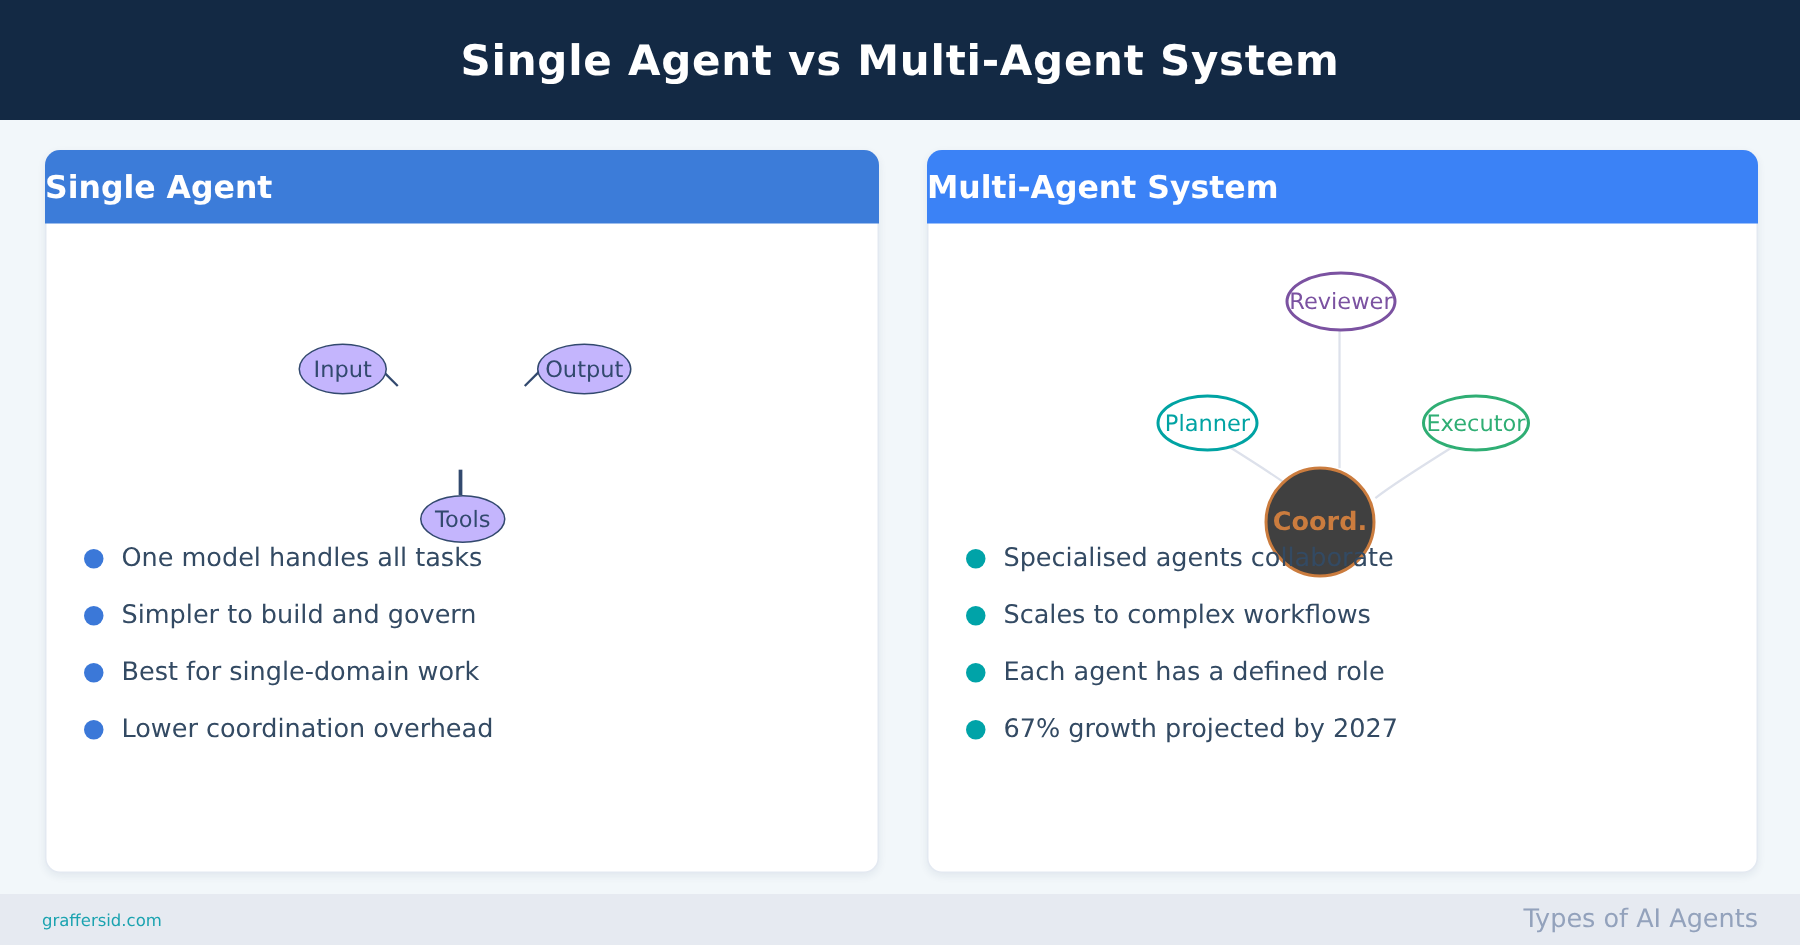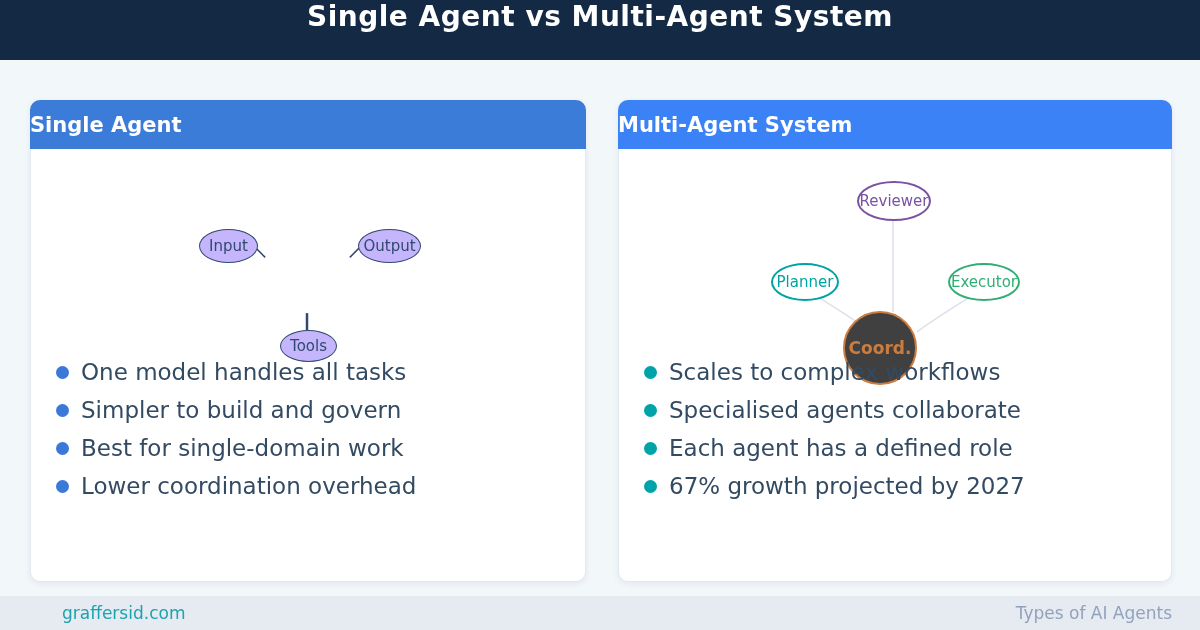--- a/index.html
+++ b/index.html
@@ -5,22 +5,22 @@
   * { margin:0; padding:0; box-sizing:border-box; }
   html,body { width:1200px; height:630px; overflow:hidden; }
   body {
     font-family:"DejaVu Sans","Liberation Sans",sans-serif;
     background:#F2F7FA;
     position:relative;
   }
 
   
   .topbar {
-    position:absolute; left:0; top:0; width:1200px; height:60px;
-    background:#132944; display:flex; align-items:flex-start; justify-content:center;
+    position:absolute; left:0; top:0; width:1200px; height:80px;
+    background:#132944; display:flex; align-items:center; justify-content:center;
   }
   .topbar h1 {
     color:#FFFFFF; font-size:28px; font-weight:bold; letter-spacing:0.5px;
   }
 
   
   .card {
     position:absolute; top:100px; height:482px;
     background:#FFFFFF; border:1px solid #E3E9F1; border-radius:10px;
     box-shadow:0 2px 6px rgba(30,50,90,0.08);
@@ -71,33 +71,33 @@
     color:#CB7C3E; font-size:17px; font-weight:bold;
   }
 
   
   .bullets {
     position:absolute; left:25px; top:252px; right:10px; z-index:3;
     list-style:none;
   }
   .bullets li {
     display:flex; align-items:center; height:38px; gap:12px;
-    color:#334A63; font-size:23px;
+    color:#334A63; font-size:17px;
   }
   .dot { width:13px; height:13px; border-radius:50%; flex:0 0 13px; }
   .card.left  .dot { background:#3B78D8; }
   .card.right .dot { background:#00A3A8; }
 
   
   .footer {
     position:absolute; left:0; top:596px; width:1200px; height:34px;
     background:#E6EAF1; display:flex; align-items:center;
     justify-content:space-between; padding:0 28px;
   }
-  .footer .site  { color:#1BA3B0; font-size:17px;margin-left:34px; }
+  .footer .site  { color:#1BA3B0; font-size:11px; }
   .footer .topic { color:#93A2BC; font-size:17px; }
 </style>
 </head>
 <body>
 
 <div class="topbar">
   <h1>Single Agent vs Multi-Agent System</h1>
 </div>
 
 <div class="card left">
@@ -161,25 +161,25 @@
   <div class="node ellipse rnode node-executor">
     <span>Executor</span>
   </div>
   <div class="node coord-circle">
     <span>Coord.</span>
   </div>
 
   <ul class="bullets">
     <li>
       <span class="dot"></span>
-      <span>Scales to complex workflows</span>
+      <span>Specialised agents collaborate</span>
     </li>
     <li>
       <span class="dot"></span>
-      <span>Specialised agents collaborate</span>
+      <span>Scales to complex workflows</span>
     </li>
     <li>
       <span class="dot"></span>
       <span>Each agent has a defined role</span>
     </li>
     <li>
       <span class="dot"></span>
       <span>67% growth projected by 2027</span>
     </li>
   </ul>

